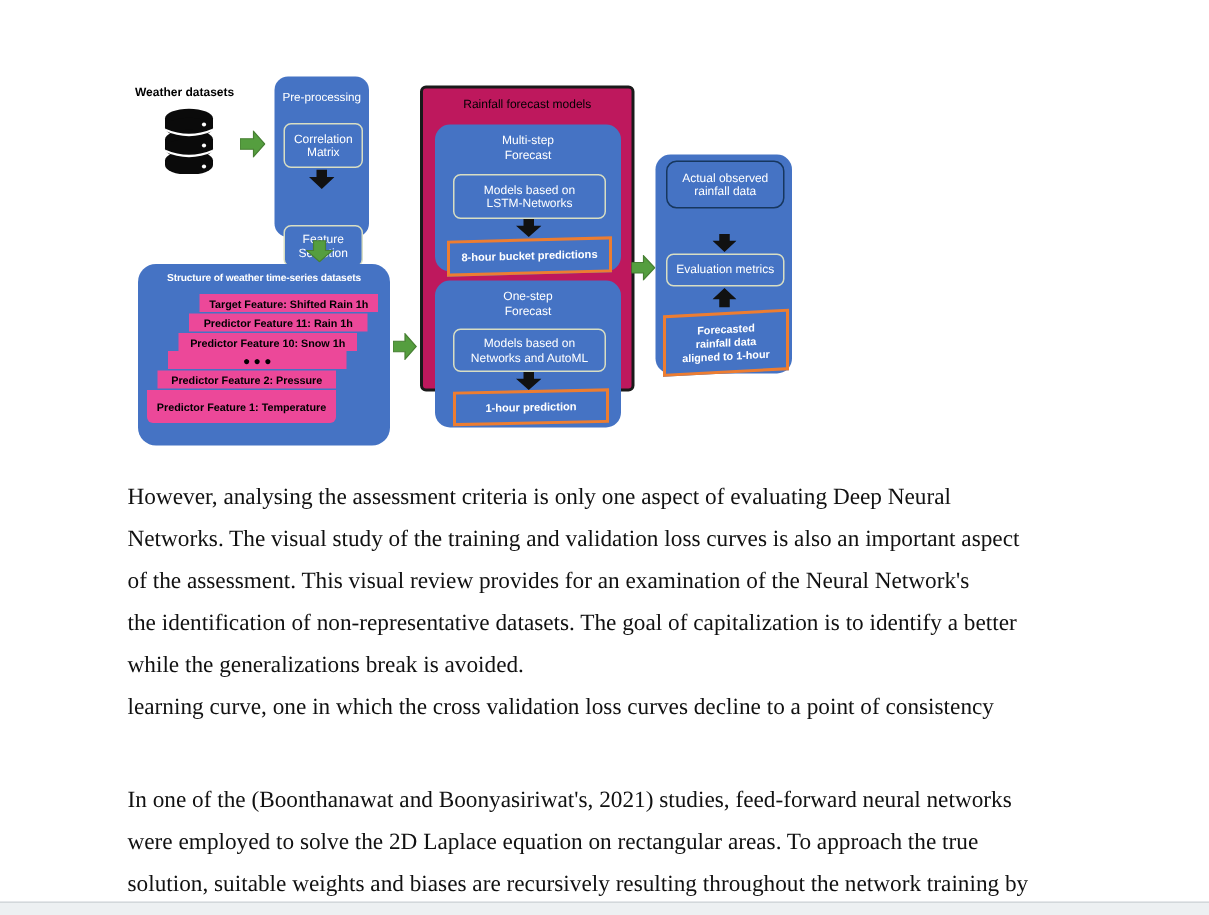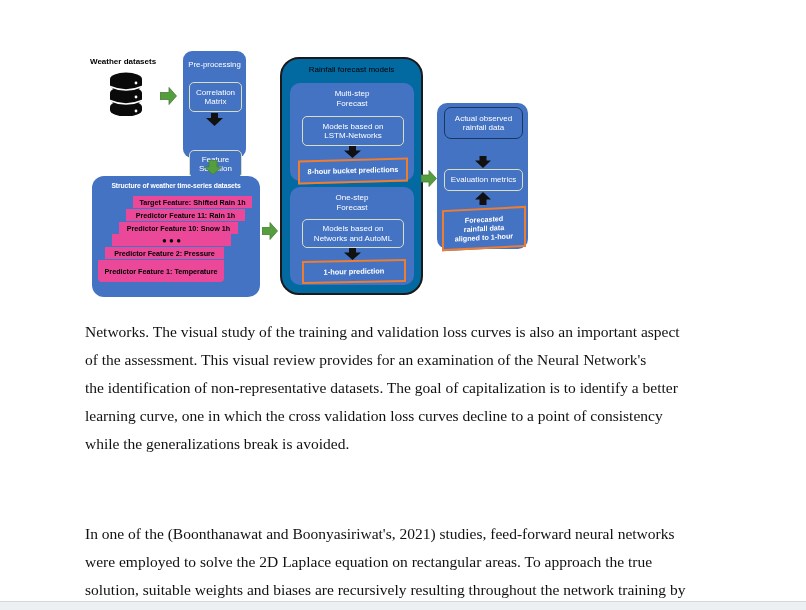--- a/index.html
+++ b/index.html
@@ -98,21 +98,21 @@
       <div class="card" style="left:13px;top:71px;width:119px;height:12px;">Predictor Feature 2: Pressure</div>
       <div class="card" style="left:6px;top:84px;width:126px;height:22px;border-radius:0 0 4px 4px;">Predictor Feature 1: Temperature</div>
     </div>
 
     <div class="abs arrow" style="left:262px;top:222px;">
       <svg width="16" height="18" viewBox="0 0 16 18">
           <polygon points="0,5.5 8,5.5 8,0.5 15.5,9 8,17.5 8,12.5 0,12.5" fill="var(--green-arrow)" stroke="var(--green-arrow-edge)" stroke-width="0.8"></polygon>
         </svg>
     </div>
 
-    <div class="abs" style="left:280px;top:57px;width:143px;height:238px;background:#0369a1;border:2px solid #1a1a1a;border-radius:19px;box-sizing:border-box;">
+    <div class="abs" style="left:280px;top:57px;width:143px;height:204px;background:#be185d;border:2px solid #1a1a1a;border-radius:4px;box-sizing:border-box;">
       <div class="box-title" style="padding-top:6px;color:#000;font-size:8px;">Rainfall forecast models</div>
 
       <div class="abs bluebox" style="left:8px;top:24px;width:124px;height:98px;">
         <div class="box-title" style="padding-top:6px;">
           <div>Multi-step</div>
           <div>Forecast</div>
         </div>
         <div class="inner" style="left:12px;top:33px;width:100px;height:28px;">
           <span>Models based on</span>
           <span>LSTM-Networks</span>
@@ -168,25 +168,26 @@
       </div>
       <div class="orange" style="left:5px;top:105px;width:80px;height:37px;transform:skewY(-3deg);font-size:7.2px;">
         <span>Forecasted</span>
         <span>rainfall data</span>
         <span>aligned to 1-hour</span>
       </div>
     </div>
   </div>
 
   <div class="bodytext" style="top:318px;">
+    <div class="ln">However, analysing the assessment criteria is only one aspect of evaluating Deep Neural</div>
     <div class="ln">Networks. The visual study of the training and validation loss curves is also an important aspect</div>
     <div class="ln">of the assessment. This visual review provides for an examination of the Neural Network's</div>
     <div class="ln">the identification of non-representative datasets. The goal of capitalization is to identify a better</div>
+    <div class="ln">while the generalizations break is avoided.</div>
     <div class="ln">learning curve, one in which the cross validation loss curves decline to a point of consistency</div>
-    <div class="ln">while the generalizations break is avoided.</div>
   </div>
   <div class="bodytext" style="top:520px;">
     <div class="ln">In one of the (Boonthanawat and Boonyasiriwat's, 2021) studies, feed-forward neural networks</div>
     <div class="ln">were employed to solve the 2D Laplace equation on rectangular areas. To approach the true</div>
     <div class="ln">solution, suitable weights and biases are recursively resulting throughout the network training by</div>
   </div>
 
   <div class="bottombar"></div>
 
 </div>

